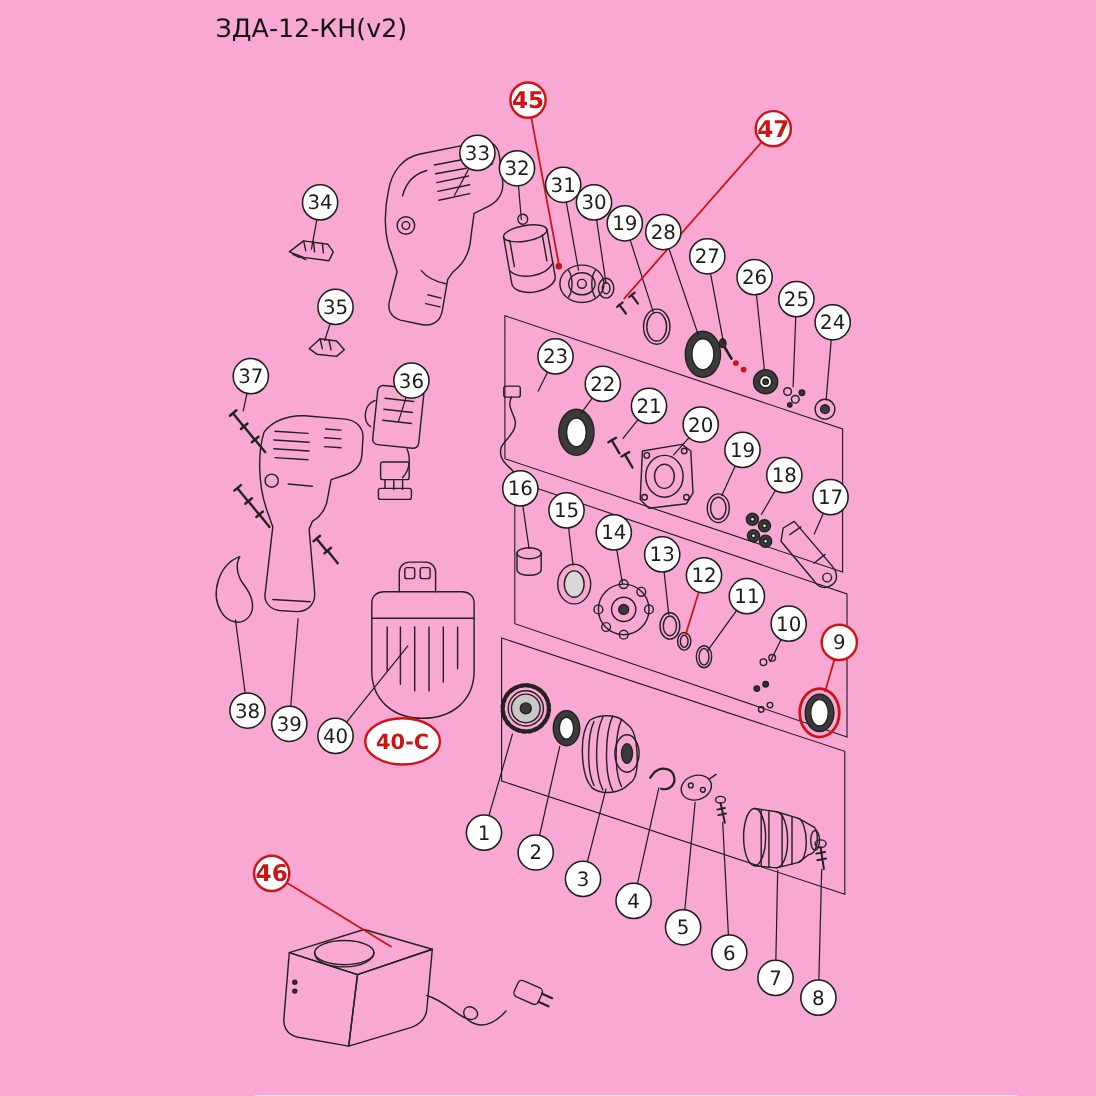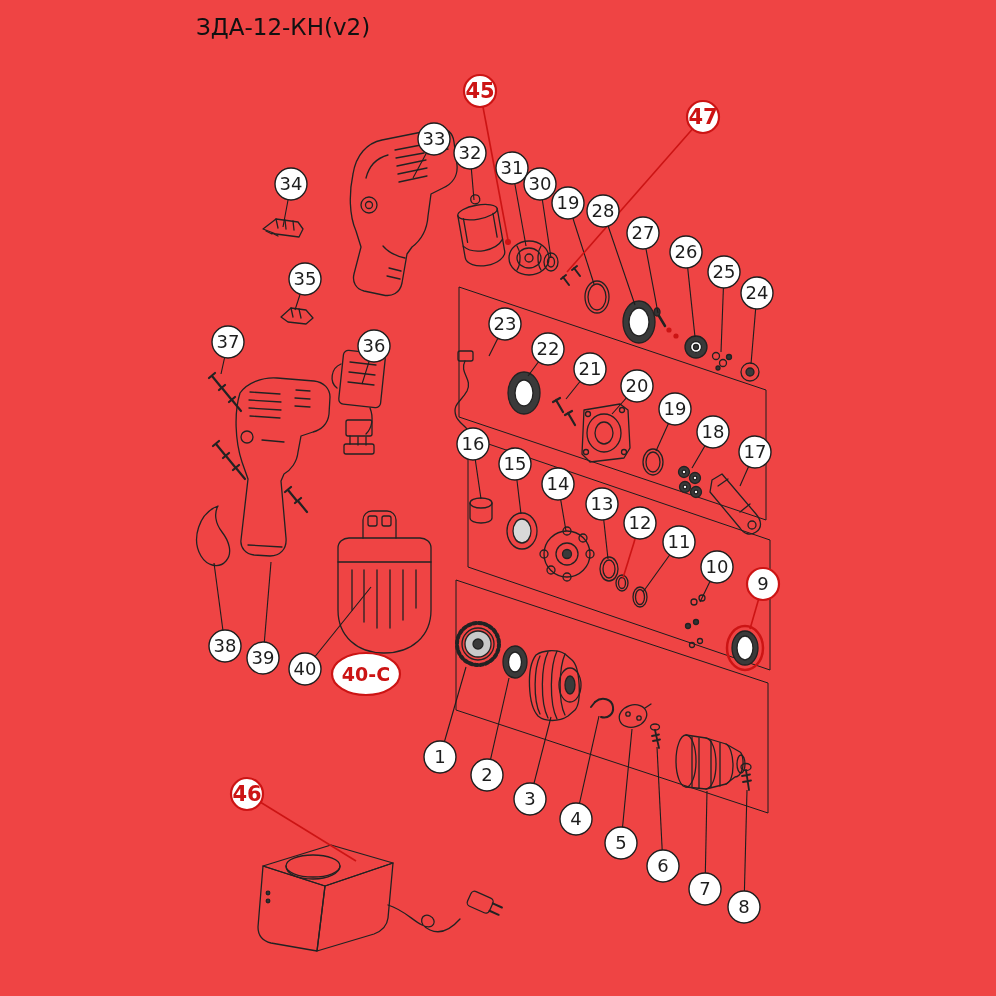--- a/index.html
+++ b/index.html
@@ -1,16 +1,16 @@
 <!DOCTYPE html>
 <html><head>
 <meta charset="utf-8">
 <style>
   html,body{margin:0;padding:0;background:#ffffff;}
-  .stage{position:relative;width:996px;height:996px;background:#ef4444;overflow:hidden;
+  .stage{position:relative;width:996px;height:996px;background:#f9a8d4;overflow:hidden;
          font-family:"DejaVu Sans",sans-serif;}
   .title{position:absolute;left:196px;top:14px;font-size:23px;color:#111;}
   svg{position:absolute;left:0;top:0;}
   svg text{font-family:"DejaVu Sans",sans-serif;text-anchor:middle;}
 </style>
 </head>
 <body>
 
 <div class="stage">
   <div class="title">ЗДА-12-КН(v2)</div>

